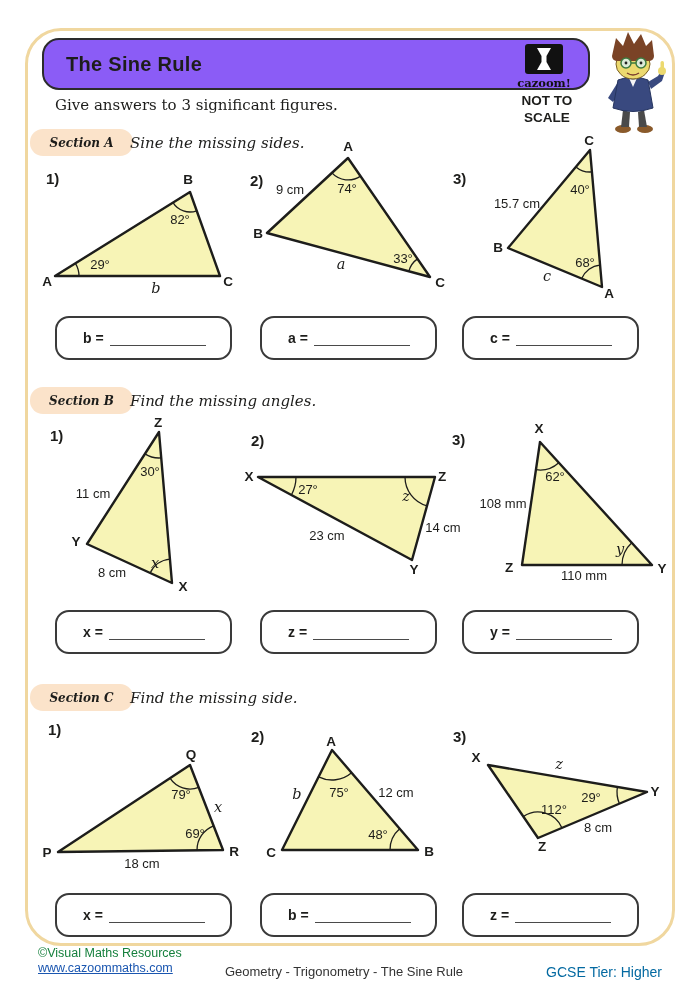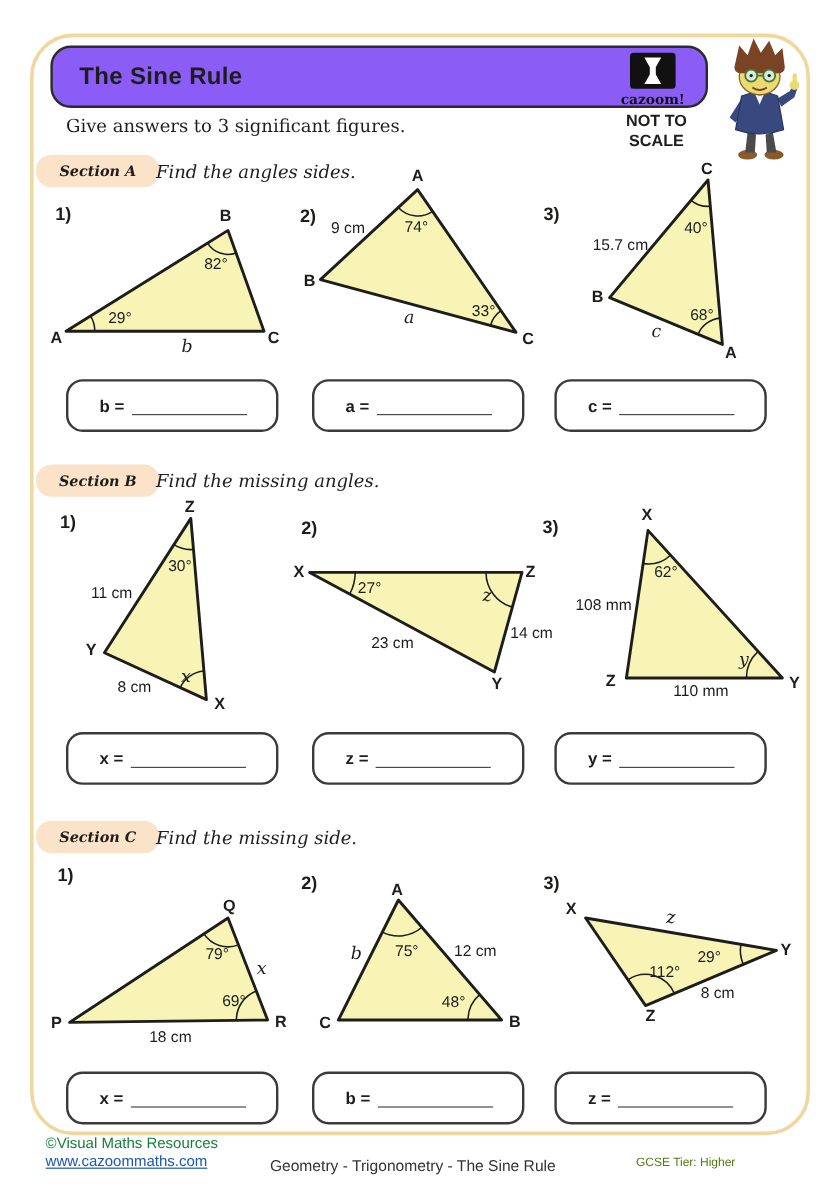--- a/index.html
+++ b/index.html
@@ -42,21 +42,21 @@
   .ansbox { position:absolute; width:177px; height:44px; border:2px solid #3a3a3a; border-radius:14px;
     background:#fff; display:flex; align-items:center; padding-left:26px; }
   .anslabel { font-weight:bold; font-size:14px; }
   .ansline { display:inline-block; width:96px; height:16px;
     border-bottom:1.5px solid #4a4a4a; margin-left:6px; }
 
   .foot-copy { position:absolute; left:38px; top:946px; font-size:12.5px; color:#15803d; }
   .foot-link { position:absolute; left:38px; top:961px; font-size:12.5px;
     color:var(--link,#1a56b0); text-decoration:underline; }
   .foot-topic { position:absolute; left:164px; top:964px; width:360px; text-align:center; font-size:13px; color:#333; }
-  .foot-tier { position:absolute; left:530px; top:964px; width:132px; text-align:left; font-size:10px; color:#4d7c0f; }
+  .foot-tier { position:absolute; left:530px; top:964px; width:132px; text-align:right; font-size:14px; color:#0369a1; }
 </style>
 </head>
 <body>
 
 <div class="page-border"></div>
 
 <div class="header-box">
   <div class="page-title">The Sine Rule</div>
   <svg class="logo" width="52" height="47" viewBox="0 0 52 47">
     <rect x="7" y="1" width="38" height="30" rx="3" fill="#111"></rect>
@@ -86,21 +86,21 @@
   <path d="M31 45 Q37 49 43 45" stroke="#7a3b2e" stroke-width="1.5" fill="none"></path>
 </svg>
 
 <div class="note">Give answers to 3 significant figures.</div>
 <div class="nts">
   <div>NOT TO</div>
   <div>SCALE</div>
 </div>
 
 <div class="section-pill" style="left:30px;top:129px">Section A</div>
-<div class="section-instr" style="left:130px;top:134px">Find the angles sides.</div>
+<div class="section-instr" style="left:130px;top:134px">Sine the missing sides.</div>
 
 <div class="pnum" style="left:46px;top:170px">1)</div>
 <svg class="tri" style="left:40px;top:170px" width="200" height="130">
   <polygon points="15,106 150,22 180,106"></polygon>
   <path class="arc" d="M35.4 93.3 A24 24 0 0 1 39 106"></path>
   <path class="arc" d="M156.7 40.8 A20 20 0 0 1 133 32.6"></path>
   <text class="vtx" x="7" y="116">A</text>
   <text class="vtx" x="148" y="14">B</text>
   <text class="vtx" x="188" y="116">C</text>
   <text x="60" y="99">29°</text>

